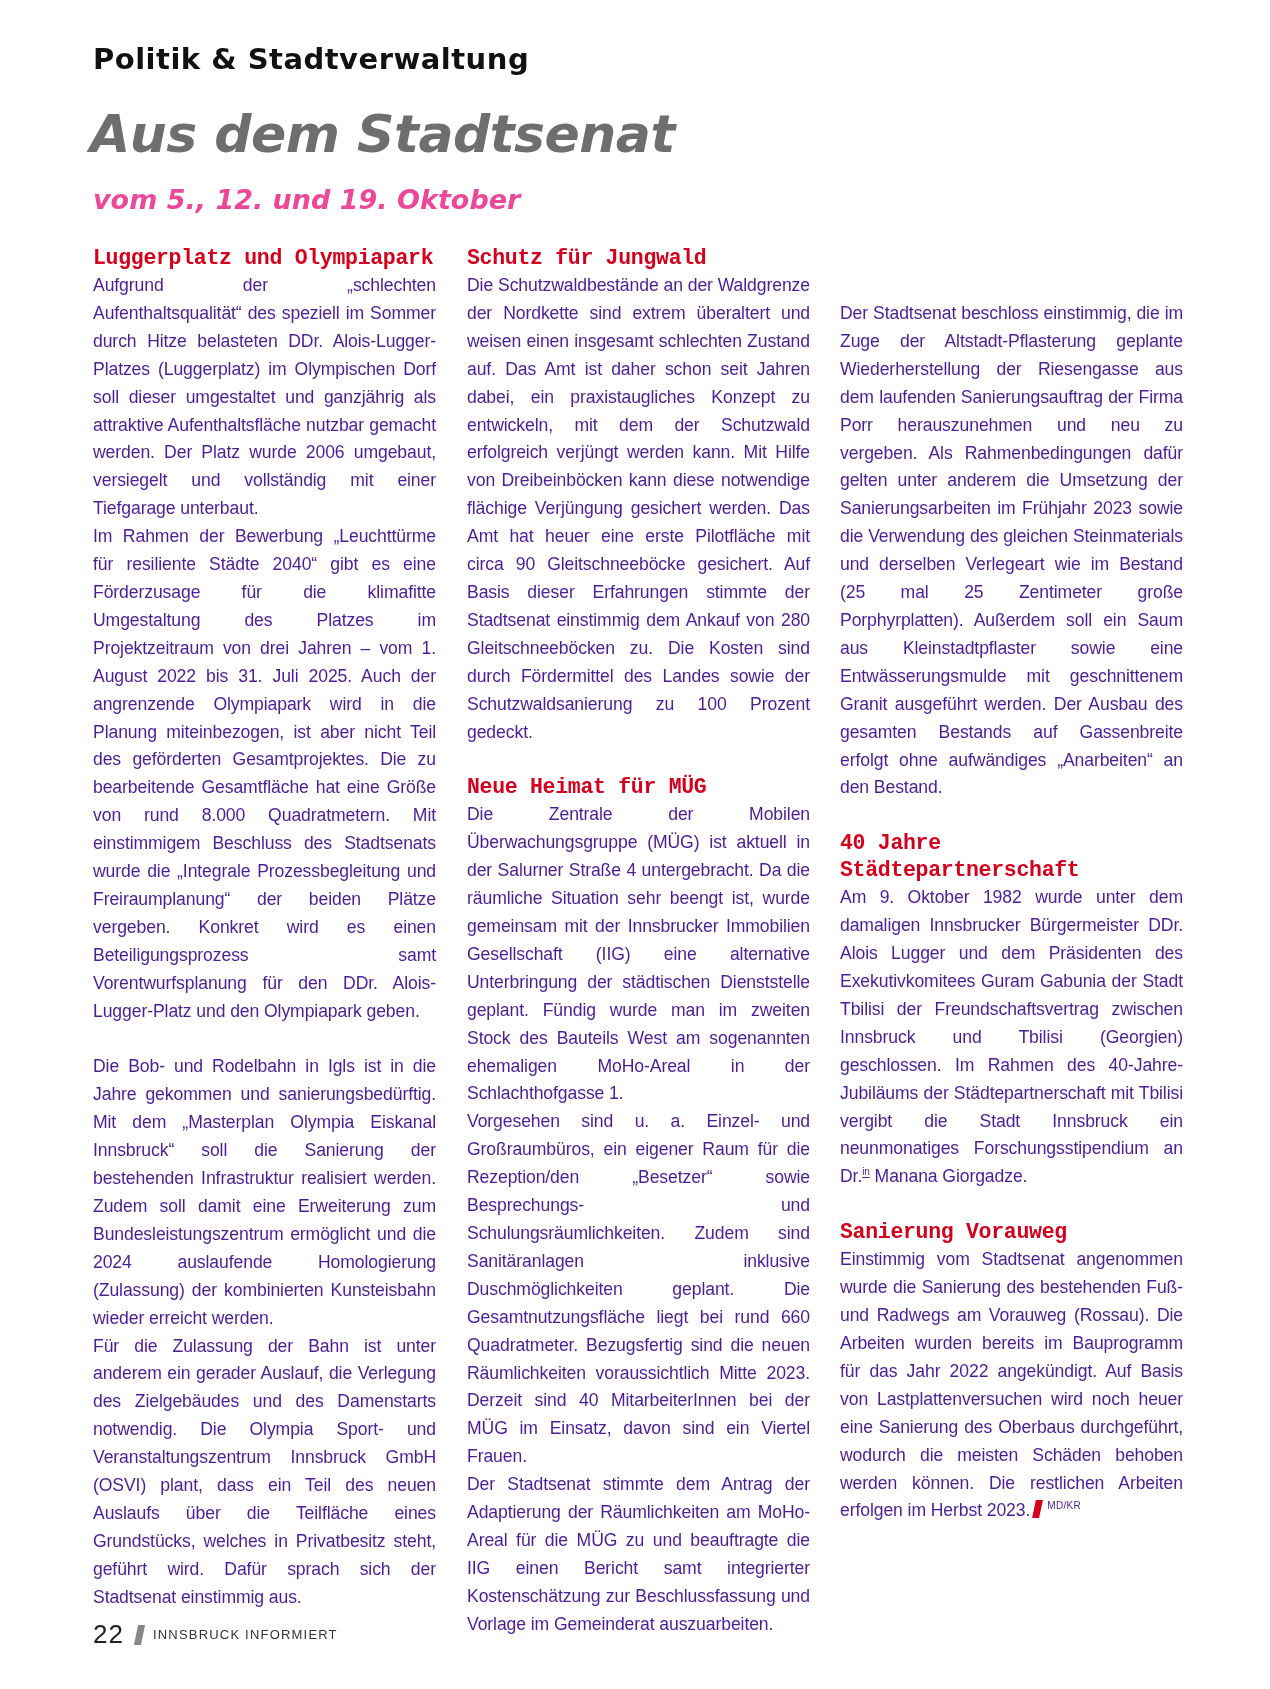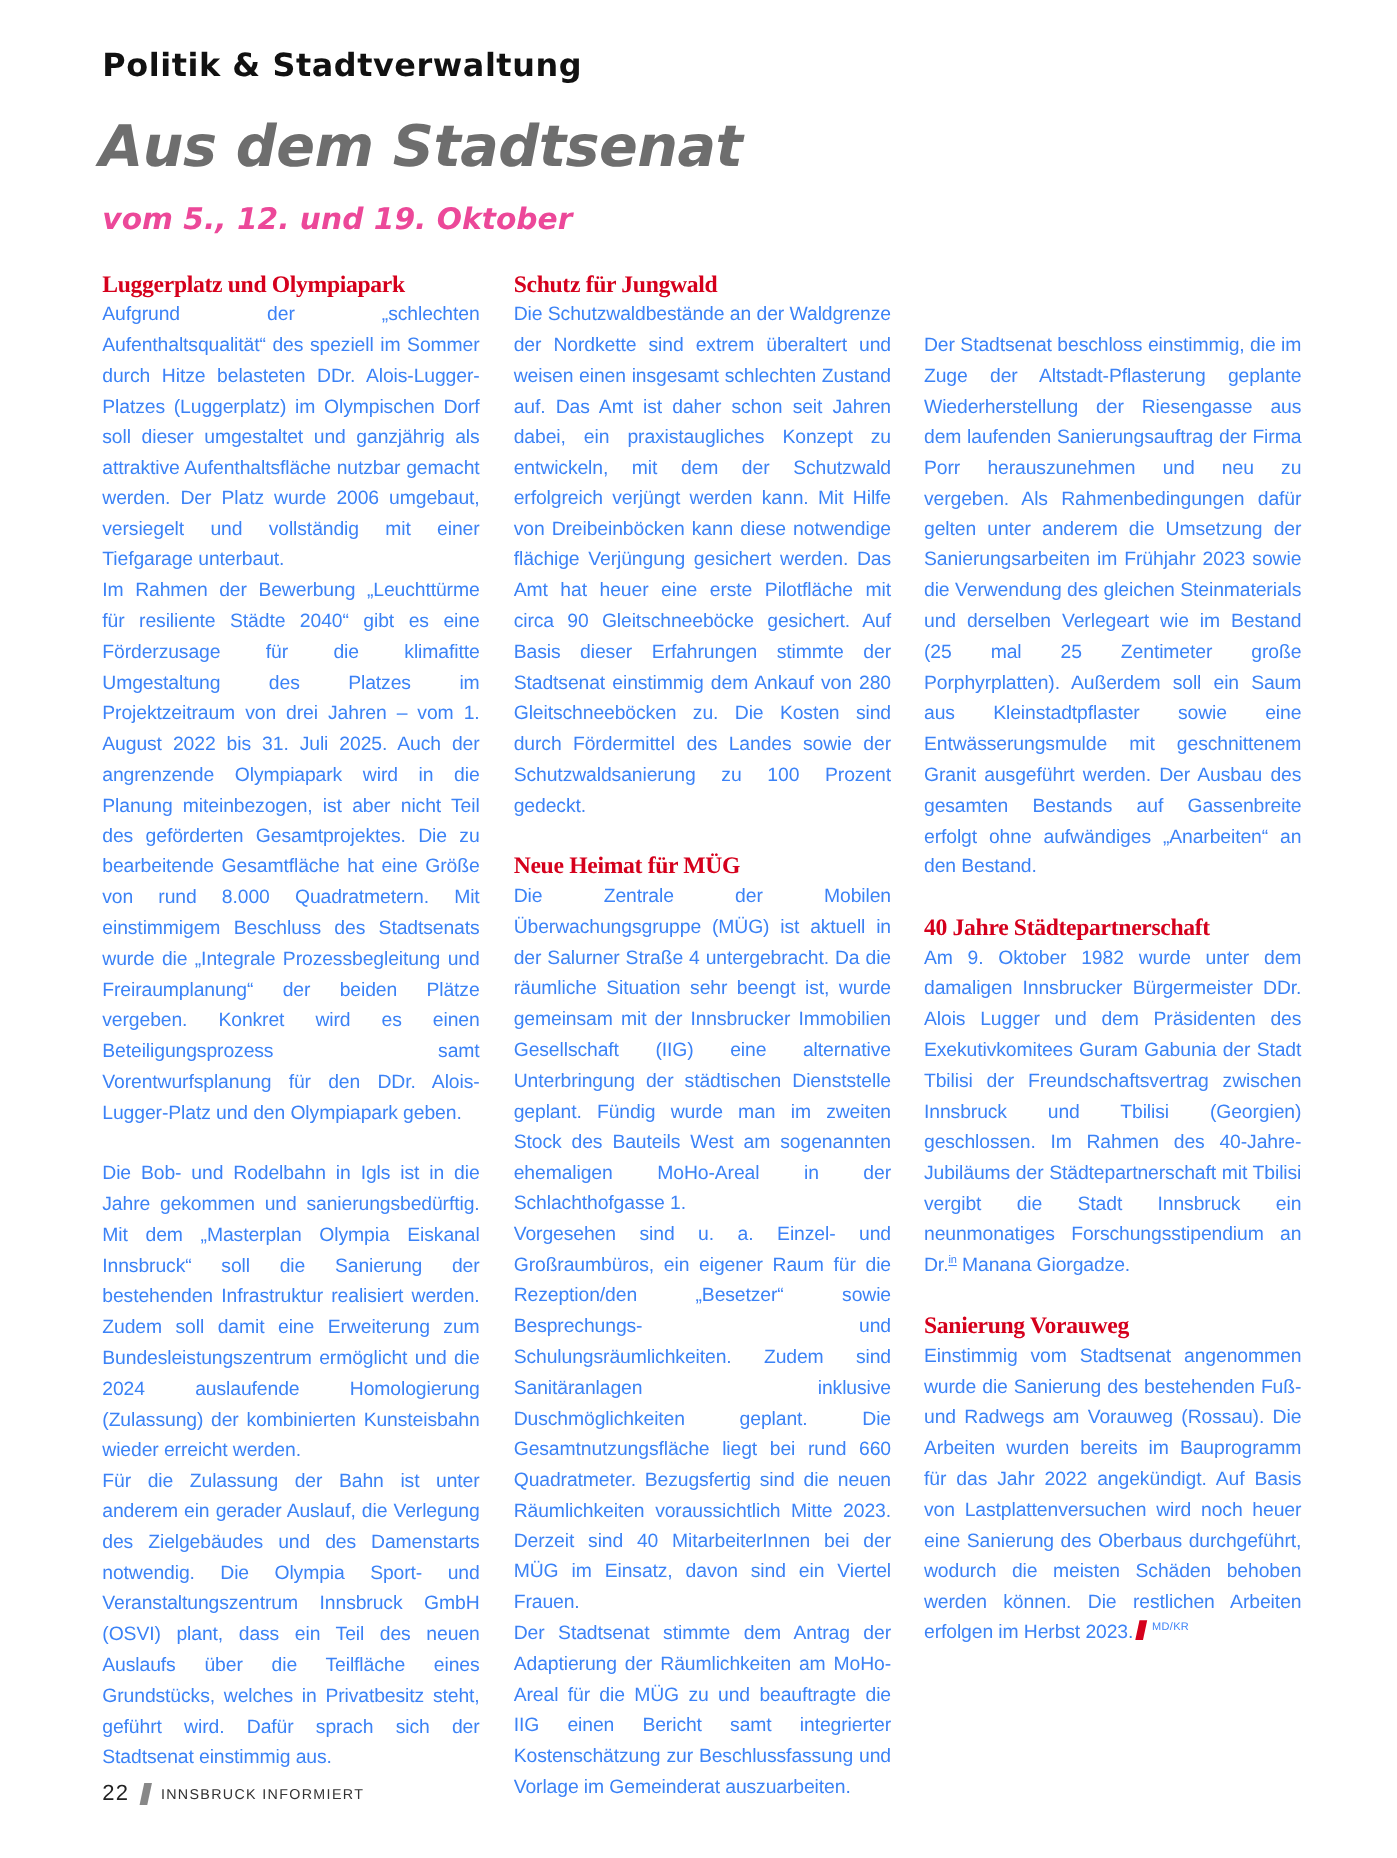--- a/index.html
+++ b/index.html
@@ -10,29 +10,29 @@
   .title { position: absolute; left: 90px; top: 108px; font-size: 52px; font-weight: bold; font-style: italic;
          color: #6e6e6e; letter-spacing: -0.5px; font-family: "DejaVu Sans", sans-serif; line-height: 1; }
   .subtitle { position: absolute; left: 93px; top: 186px; font-size: 27px; font-weight: bold; font-style: italic;
          color: #ec4899; font-family: "DejaVu Sans", sans-serif; line-height: 1; }
   .col { position: absolute; top: 245px; width: 343px; }
   .col-1 { left: 93px; }
   .col-2 { left: 467px; }
   .col-3 { left: 840px; }
   .article { margin: 0 0 28px 0; }
   .article h2 { margin: 0; font-size: 21.5px; line-height: 27px; color: #d5001c; font-weight: bold;
-         font-family: Liberation Serif, serif; letter-spacing: -0.3px; }
-  .article p { margin: 0; font-size: 17.6px; line-height: 27.9px; text-align: justify; color: #3b82f6;
+         font-family: Liberation Mono, monospace; letter-spacing: -0.3px; }
+  .article p { margin: 0; font-size: 17.6px; line-height: 27.9px; text-align: justify; color: #4c1d95;
          font-family: "Liberation Sans", sans-serif; letter-spacing: -0.1px; hyphens: manual; }
   .sup { font-size: 10px; vertical-align: super; line-height: 0; text-decoration: underline; }
   .author-mark { display: inline-block; width: 7px; height: 18px; background: #d5001c; transform: skewX(-12deg);
          margin: 0 6px 0 4px; vertical-align: -2px; }
   .author { font-size: 10px; vertical-align: super; line-height: 0; letter-spacing: 0.3px; }
   .footer { position: absolute; left: 93px; top: 1619px; display: flex; align-items: center; }
-  .page-num { font-size: 20px; color: #222; letter-spacing: 1px; }
+  .page-num { font-size: 26px; color: #222; letter-spacing: 1px; }
   .footer-mark { display: inline-block; width: 7px; height: 20px; background: #888; transform: skewX(-12deg);
          margin: 0 10px 0 12px; }
   .footer-title { font-size: 13px; color: #333; letter-spacing: 1.2px; }
 </style>
 </head>
 <body>
 
 <div class="section-label">Politik &amp; Stadtverwaltung</div>
 <h1 class="title" style="margin:0;">Aus dem Stadtsenat</h1>
 <div class="subtitle">vom 5., 12. und 19. Oktober</div>

